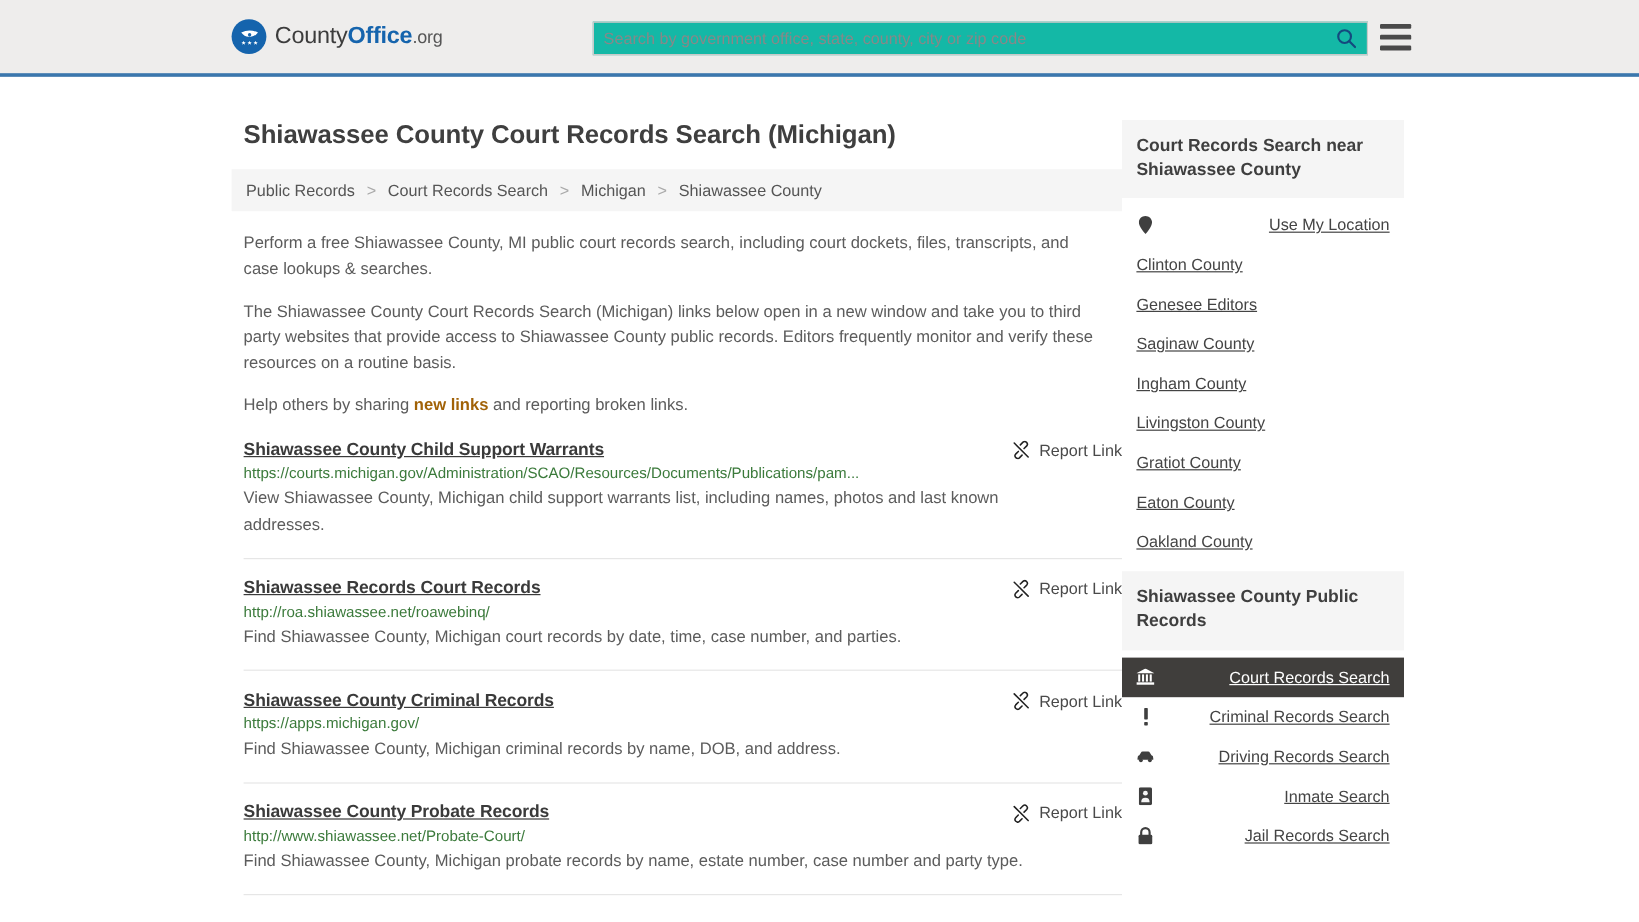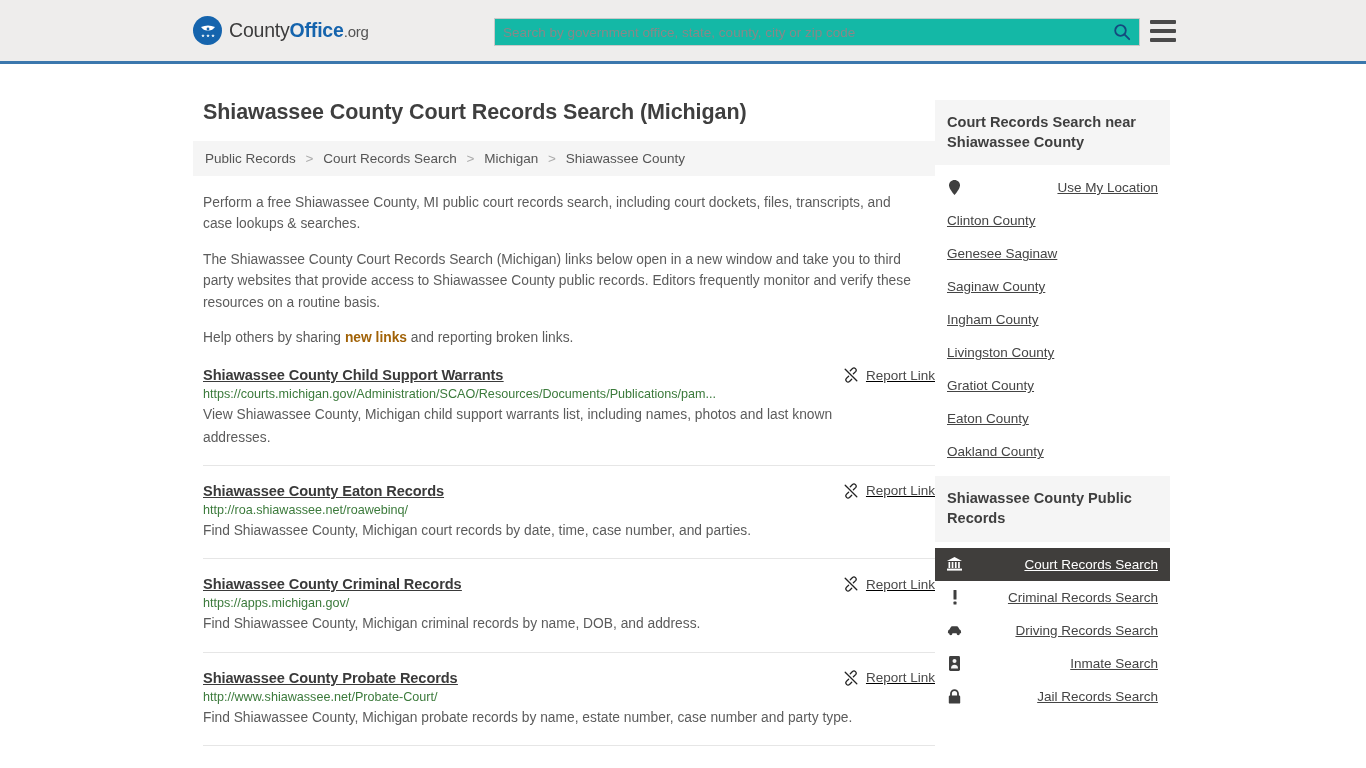--- a/index.html
+++ b/index.html
@@ -152,22 +152,21 @@
   .result {
     padding: 0 0 16px 0;
     border-bottom: 1px solid #e6e6e6;
     margin-bottom: 16px;
     position: relative;
   }
   .result:last-child { border-bottom: 1px solid #e6e6e6; }
   .result-head {
     display: flex;
     justify-content: space-between;
-    align-items: flex-end;
-    text-decoration: underline;
+    align-items: center;
   }
   .result-title {
     font-size: 14.6px;
     font-weight: bold;
     color: #3a3a3a;
     text-decoration: underline;
     cursor: pointer;
     letter-spacing: -0.1px;
   }
   .report-link {
@@ -317,21 +316,21 @@
               </span>
               <span>Report Link</span>
             </span>
           </div>
           <div class="result-url">https://courts.michigan.gov/Administration/SCAO/Resources/Documents/Publications/pam...</div>
           <div class="result-desc">View Shiawassee County, Michigan child support warrants list, including names, photos and last known addresses.</div>
         </div>
 
         <div class="result">
           <div class="result-head">
-            <a class="result-title">Shiawassee County Eaton Records</a>
+            <a class="result-title">Shiawassee Records Court Records</a>
             <span class="report-link">
               <span>
                 <svg width="16" height="16" viewBox="0 0 16 16">
                   <path d="M5.6 9.2 L3.4 11.4 a2.2 2.2 0 0 0 3.1 3.1 L8.7 12.3" fill="none" stroke="#222" stroke-width="1.3" stroke-linecap="round"></path>
                   <path d="M10.4 6.8 L12.6 4.6 a2.2 2.2 0 0 0 -3.1 -3.1 L7.3 3.7" fill="none" stroke="#222" stroke-width="1.3" stroke-linecap="round"></path>
                   <line x1="2.2" y1="2.2" x2="13.8" y2="13.8" stroke="#222" stroke-width="1.3" stroke-linecap="round"></line>
                 </svg>
               </span>
               <span>Report Link</span>
             </span>
@@ -388,21 +387,21 @@
           <div class="side-link">
             <span class="ico">
               <svg width="11" height="15" viewBox="0 0 11 15">
                 <path d="M5.5 0 C2.5 0 0 2.4 0 5.3 C0 9.2 5.5 15 5.5 15 C5.5 15 11 9.2 11 5.3 C11 2.4 8.5 0 5.5 0 Z" fill="#3f3f3f"></path>
               </svg>
             </span>
             <span class="lbl">Use My Location</span>
           </div>
 
           <a class="plain-link">Clinton County</a>
-          <a class="plain-link">Genesee Saginaw</a>
+          <a class="plain-link">Genesee Editors</a>
           <a class="plain-link">Saginaw County</a>
           <a class="plain-link">Ingham County</a>
           <a class="plain-link">Livingston County</a>
           <a class="plain-link">Gratiot County</a>
           <a class="plain-link">Eaton County</a>
           <a class="plain-link">Oakland County</a>
         </div>
       </div>
 
       <div class="panel">

